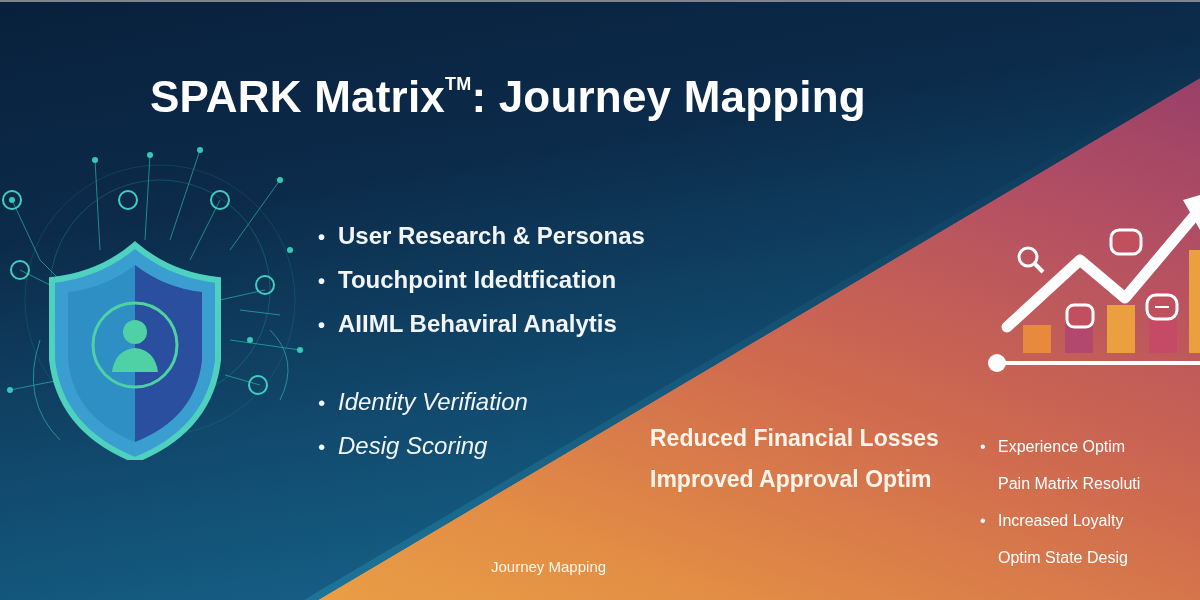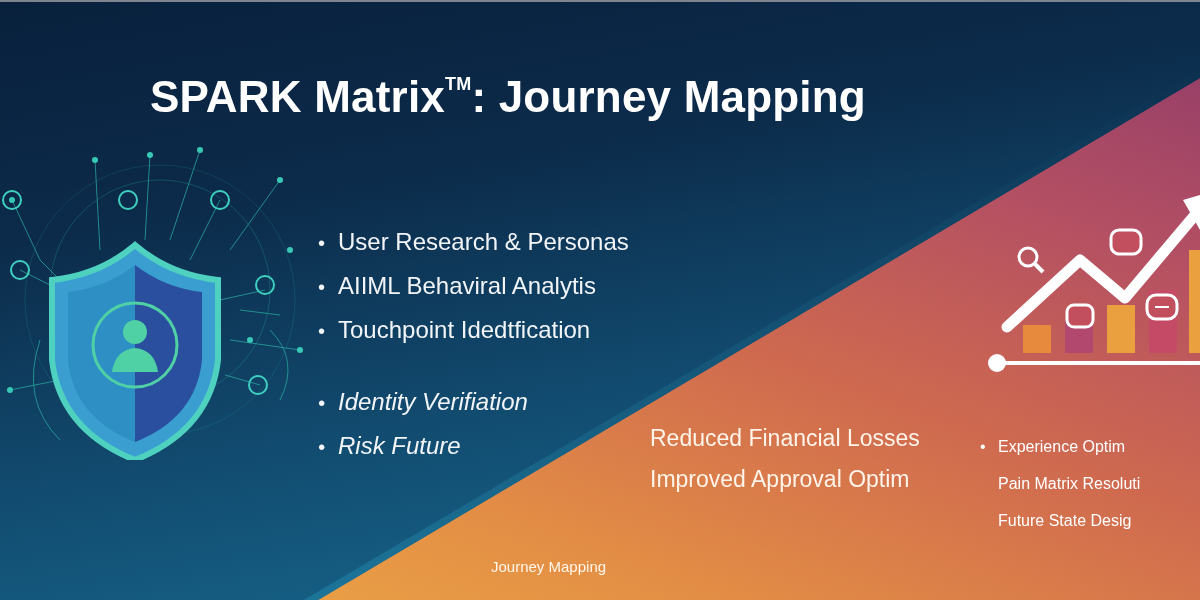--- a/index.html
+++ b/index.html
@@ -11,23 +11,23 @@
     clip-path: polygon(1200px 78px, 1200px 600px, 318px 600px);
     background: linear-gradient(200deg, #8e3a6a 0%, #b34f63 25%, #cf6a4f 50%, #e38e45 75%, #eeab45 100%); }
   .edge { position: absolute; inset: 0;
     clip-path: polygon(1200px 70px, 1200px 78px, 318px 600px, 304px 600px);
     background: linear-gradient(200deg, #0c2b4a 0%, #1e7ea3 100%); }
   .title { position: absolute; left: 150px; top: 72px; font-size: 44px; font-weight: bold; color: #ffffff; letter-spacing: 0.2px; }
   .title sup { font-size: 18px; vertical-align: 22px; }
   .blist { position: absolute; left: 318px; margin: 0; padding: 0; list-style: none; color: #f2f5f8; font-size: 24px; }
   .blist li { height: 44px; line-height: 44px; }
   .blist li::before { content: "•"; display: inline-block; width: 20px; font-size: 20px; }
-  .list1 { top: 220px; }
+  .list1 { top: 214px; font-weight: bold; }
   .list2 { top: 380px; font-style: italic; }
-  .benefits { position: absolute; left: 650px; top: 418px; color: #fff4ea; font-size: 23px; }
+  .benefits { position: absolute; left: 650px; top: 418px; color: #fff4ea; font-size: 23px; font-weight: bold; }
   .benefits div { height: 41px; line-height: 41px; }
   .rlist { position: absolute; left: 980px; top: 412px; color: #fff; font-size: 16px; white-space: nowrap; margin-top: 16px; }
   .rlist div { height: 37px; line-height: 37px; }
   .rlist .b::before { content: "•"; display: inline-block; width: 18px; }
   .rlist .ind { padding-left: 18px; }
   .footer { position: absolute; left: 491px; top: 558px; font-size: 15px; color: #fff6ea; }
   .shield { position: absolute; left: 0; top: 140px; width: 320px; height: 320px; }
   .chart { position: absolute; left: 985px; top: 190px; width: 215px; height: 190px; }
 </style>
 </head>
@@ -99,34 +99,35 @@
     <rect x="162" y="105" width="30" height="24" rx="9" fill="#c24f5e" stroke="#fff" stroke-width="3"></rect>
     <line x1="170" y1="117" x2="184" y2="117" stroke="#fff" stroke-width="2"></line>
     <line x1="12" y1="173" x2="215" y2="173" stroke="#fff" stroke-width="4"></line>
     <circle cx="12" cy="173" r="9" fill="#fff"></circle>
   </svg>
 
   <div class="title"><span>SPARK Matrix</span><sup>TM</sup><span>: Journey Mapping</span></div>
 
   <ul class="blist list1">
     <li>User Research &amp; Personas</li>
+    <li>Touchpoint Idedtfication</li>
     <li>AIIML Behaviral Analytis</li>
-    <li>Touchpoint Idedtfication</li>
   </ul>
 
   <ul class="blist list2">
     <li>Identity Verifiation</li>
-    <li>Risk Future</li>
+    <li>Desig Scoring</li>
   </ul>
 
   <div class="benefits">
     <div>Reduced Financial Losses</div>
     <div>Improved Approval Optim</div>
   </div>
 
   <div class="rlist">
     <div class="b">Experience Optim</div>
     <div class="ind">Pain Matrix Resoluti</div>
-    <div class="ind">Future State Desig</div>
+    <div class="b">Increased Loyalty</div>
+    <div class="ind">Optim State Desig</div>
   </div>
 
   <div class="footer">Journey Mapping</div>
 </div>
 
 </body></html>

